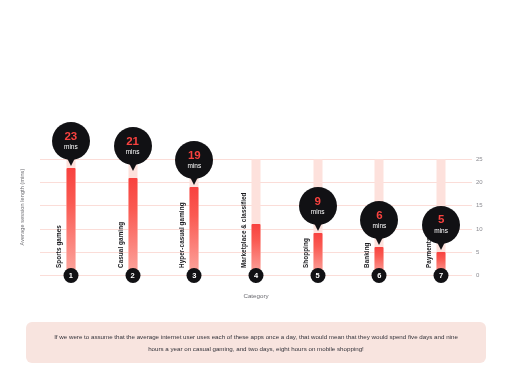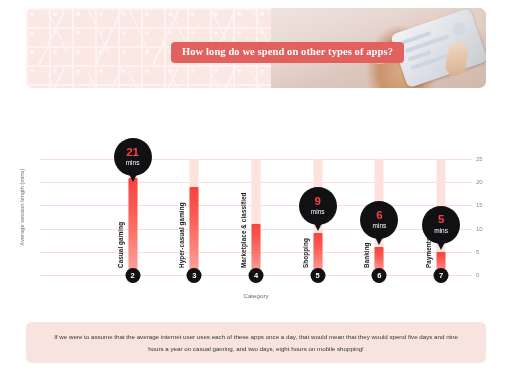--- a/index.html
+++ b/index.html
@@ -176,65 +176,64 @@
   .footer p {
     font-size:6.2px; line-height:1.85; color:#33333a;
     text-align:center;
   }
 </style>
 </head>
 <body>
 
 <div id="page">
 
-  <div class="banner">
-    <div class="banner-pattern"></div>
-    <div class="banner-photo">
-      <div class="thumb"></div>
-      <div class="phone">
-        <div class="ln a"></div>
-          <div class="ln b"></div>
-        <div class="ln c"></div>
-          <div class="ln d"></div>
-        <div class="dot"></div>
-      </div>
-      <div class="finger"></div>
-    </div>
-    <div class="banner-title">How long do we spend on other types of apps?</div>
-  </div>
 
   <div class="chart-area">
     <div class="ylabel">Average session length (mins)</div>
     <div class="xlabel">Category</div>
     <div class="plot" id="plot">
         <div class="gridline" style="top: 63px;"></div>
         <div class="ytick" style="top: 63px;">25</div>
         <div class="gridline" style="top: 86.2px;"></div>
         <div class="ytick" style="top: 86.2px;">20</div>
         <div class="gridline" style="top: 109.4px;"></div>
         <div class="ytick" style="top: 109.4px;">15</div>
         <div class="gridline" style="top: 132.6px;"></div>
         <div class="ytick" style="top: 132.6px;">10</div>
         <div class="gridline" style="top: 155.8px;"></div>
         <div class="ytick" style="top: 155.8px;">5</div>
         <div class="gridline" style="top: 179px;"></div>
         <div class="ytick" style="top: 179px;">0</div>
+        <div class="bar-group" style="left: 7.85714px;">
+          <div class="track" style="top: 63px; height: 119px;"></div>
+          <div class="fill" style="top: 72.28px; height: 106.72px;"></div>
+          <div class="bubble" style="top: 26.28px;">
+            <span class="num">23</span>
+            <span class="unit">mins</span>
+          </div>
+          <div class="cat-label" style="top: 165px;">Sports games</div>
+          <div class="idx" style="top: 172px;">1</div>
+        </div>
         <div class="bar-group" style="left: 69.5714px;">
           <div class="track" style="top: 63px; height: 119px;"></div>
           <div class="fill" style="top: 81.56px; height: 97.44px;"></div>
-          <div class="bubble" style="top: 42px; align-items: center;">
+          <div class="bubble" style="top: 31px; align-items: center;">
             <span class="num">21</span>
             <span class="unit">mins</span>
           </div>
           <div class="cat-label" style="top: 165px;">Casual gaming</div>
           <div class="idx" style="top: 172px;">2</div>
         </div>
         <div class="bar-group" style="left: 131.286px;">
           <div class="track" style="top: 63px; height: 119px;"></div>
           <div class="fill" style="top: 90.84px; height: 88.16px;"></div>
+          <div class="bubble" style="top: 44.84px;">
+            <span class="num">19</span>
+            <span class="unit">mins</span>
+          </div>
           <div class="cat-label" style="top: 165px;">Hyper-casual gaming</div>
           <div class="idx" style="top: 172px;">3</div>
         </div>
         <div class="bar-group" style="left: 193px;">
           <div class="track" style="top: 63px; height: 119px;"></div>
           <div class="fill" style="top: 127.96px; height: 51.04px;"></div>
           <div class="cat-label" style="top: 165px;">Marketplace &amp; classified</div>
           <div class="idx" style="top: 172px;">4</div>
         </div>
         <div class="bar-group" style="left: 254.714px;">

